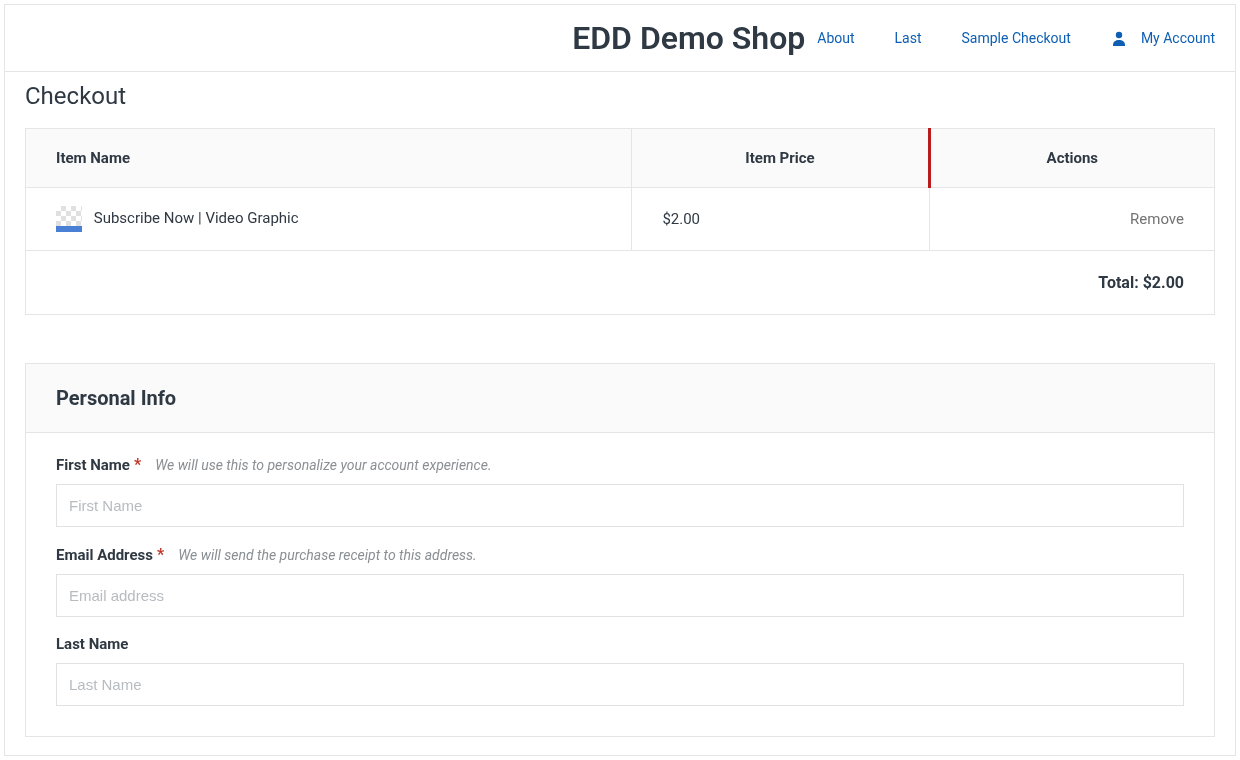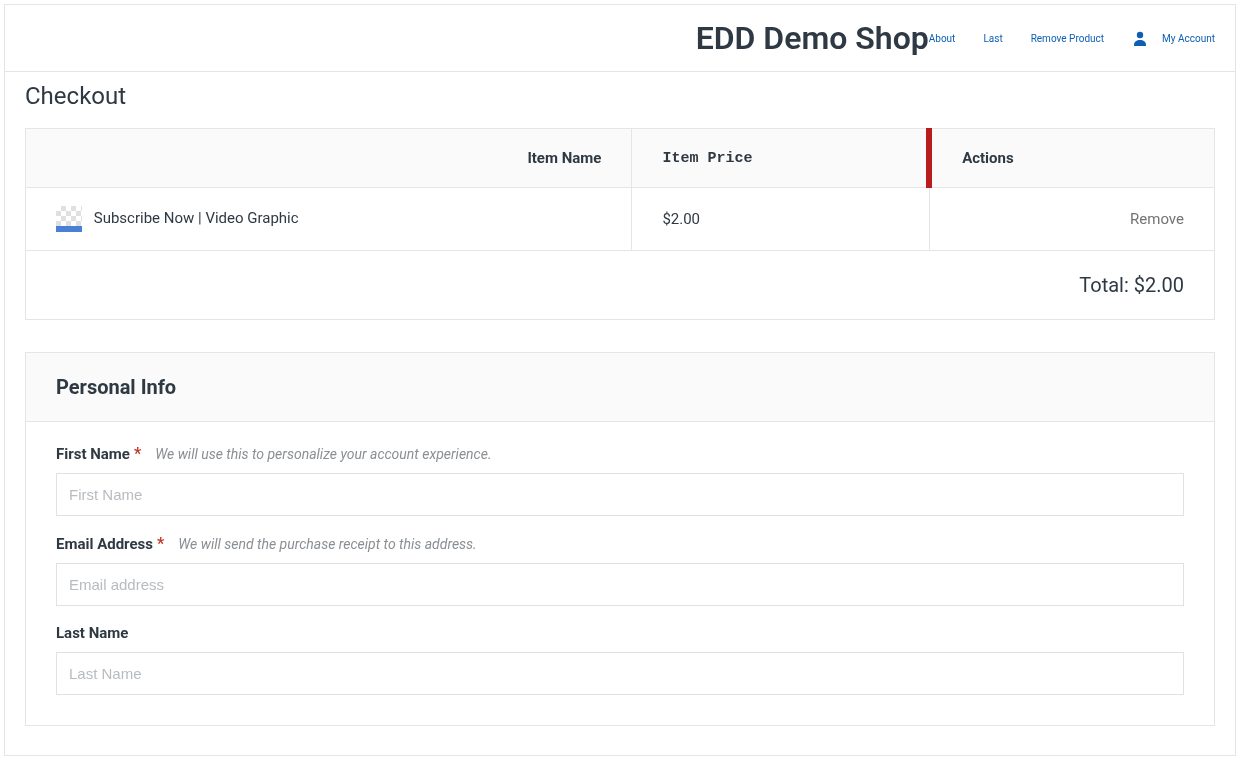--- a/index.html
+++ b/index.html
@@ -30,21 +30,22 @@
     color: #2f3943;
   }
   .nav {
     display: flex;
     gap: 28px;
     align-items: center;
   }
   .nav a {
     color: #0e5fb3;
     text-decoration: none;
-    font-size: 10px;
+    font-size: 14px;
+    margin-left: 12px;
   }
   .nav a.account { display: inline-flex; align-items: center; gap: 14px; }
   .person-icon svg { display:block; }
   .page-title {
     font-size: 24px;
     font-weight: 400;
     color: #2f3943;
     padding: 10px 20px 18px 20px;
   }
   .content { padding: 0 20px 20px 20px; }
@@ -55,23 +56,23 @@
     font-size: 15px;
     color: #2f3943;
   }
   .cart-table th {
     background: #fafafa;
     font-weight: 700;
     padding: 20px 30px;
     border-bottom: 1px solid #e5e5e5;
     font-size: 15px;
   }
-  .cart-table th.col-name { text-align: right; width: 51%; }
-  .cart-table th.col-price { text-align: left; width: 25%; border-left: 1px solid #e5e5e5; border-right: 6px solid #b91c1c; font-family: Liberation Mono, monospace; }
-  .cart-table th.col-actions { text-align: left; width: 24%; }
+  .cart-table th.col-name { text-align: left; width: 51%; }
+  .cart-table th.col-price { text-align: center; width: 25%; border-left: 1px solid #e5e5e5; border-right: 3px solid #b91c1c; }
+  .cart-table th.col-actions { text-align: center; width: 24%; }
   .cart-table td {
     padding: 18px 30px;
     border-bottom: 1px solid #e5e5e5;
     vertical-align: middle;
   }
   .cart-table td.cell-name { text-align: left; }
   .cart-table td.cell-price { text-align: left; border-left: 1px solid #e5e5e5; border-right: 1px solid #e5e5e5; }
   .cart-table td.cell-actions { text-align: right; }
   .item-row .thumb {
     display: inline-block;
@@ -87,27 +88,27 @@
     position: relative;
   }
   .remove-link {
     color: #737373;
     font-size: 15px;
     cursor: pointer;
     margin-left: 48px;
   }
   .total-row td {
     text-align: right;
-    font-weight: 400;
-    font-size: 20px;
+    font-weight: 700;
+    font-size: 16px;
     padding: 22px 30px;
     border-bottom: none;
   }
   .panel {
-    margin-top: 32px;
+    margin-top: 48px;
     border: 1px solid #e5e5e5;
   }
   .panel-header {
     background: #fafafa;
     padding: 22px 30px;
     border-bottom: 1px solid #e5e5e5;
   }
   .panel-header h2 {
     font-size: 20px;
     font-weight: 700;
@@ -148,21 +149,21 @@
 </style>
 </head>
 <body>
 
 <div class="frame">
   <header class="header">
     <div class="site-title">EDD Demo Shop</div>
     <nav class="nav">
       <a href="#">About</a>
       <a href="#">Last</a>
-      <a href="#">Remove Product</a>
+      <a href="#">Sample Checkout</a>
       <a href="#" class="account">
         <span class="person-icon">
           <svg width="16" height="16" viewBox="0 0 16 16" fill="#0e5fb3">
               <circle cx="8" cy="5" r="3.2"></circle>
               <path d="M2 15c0-3.3 2.7-5 6-5s6 1.7 6 5v1H2z"></path>
             </svg>
         </span>
         <span>My Account</span>
       </a>
     </nav>

